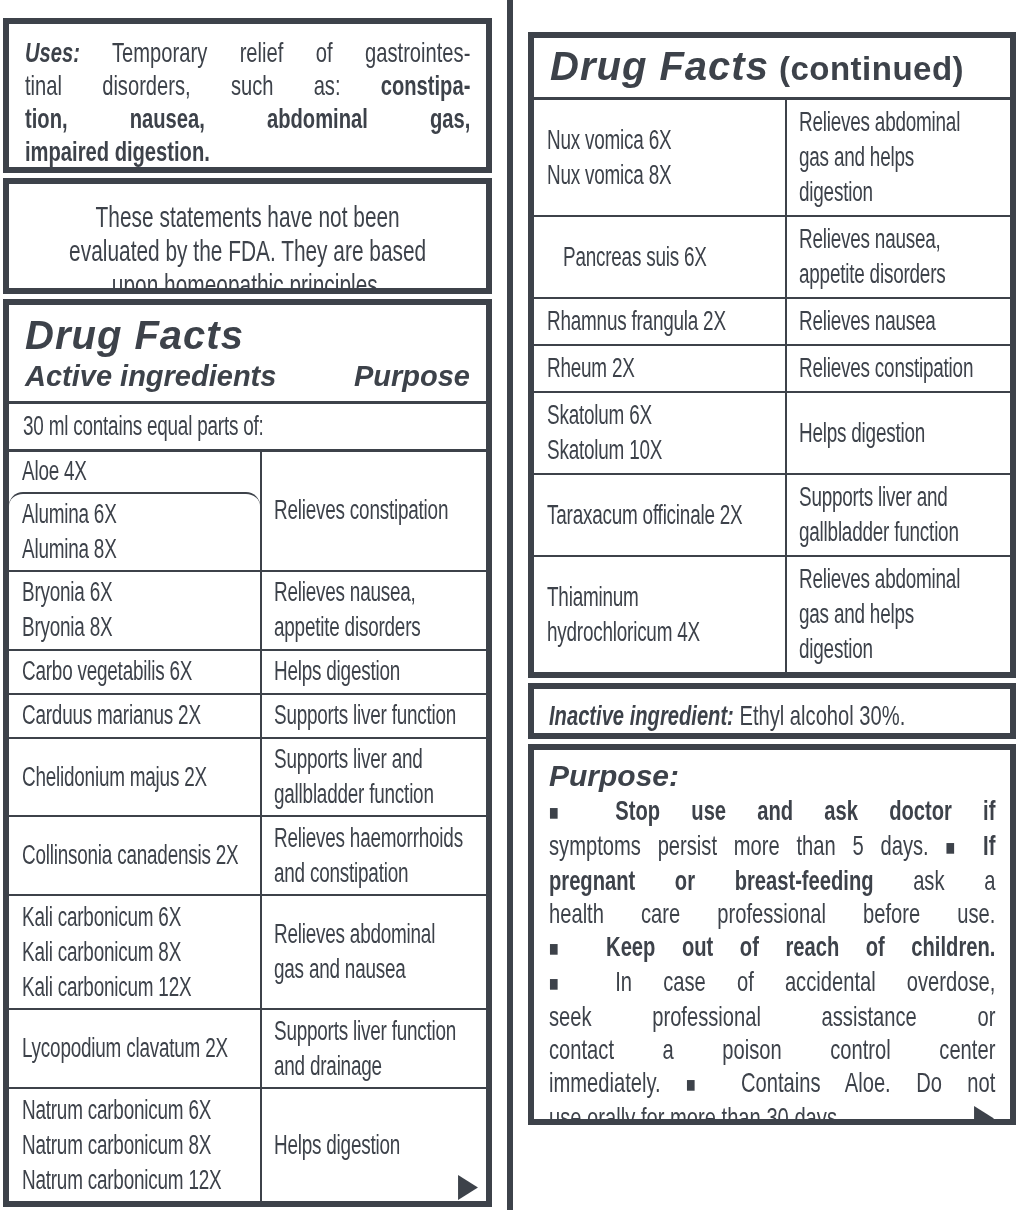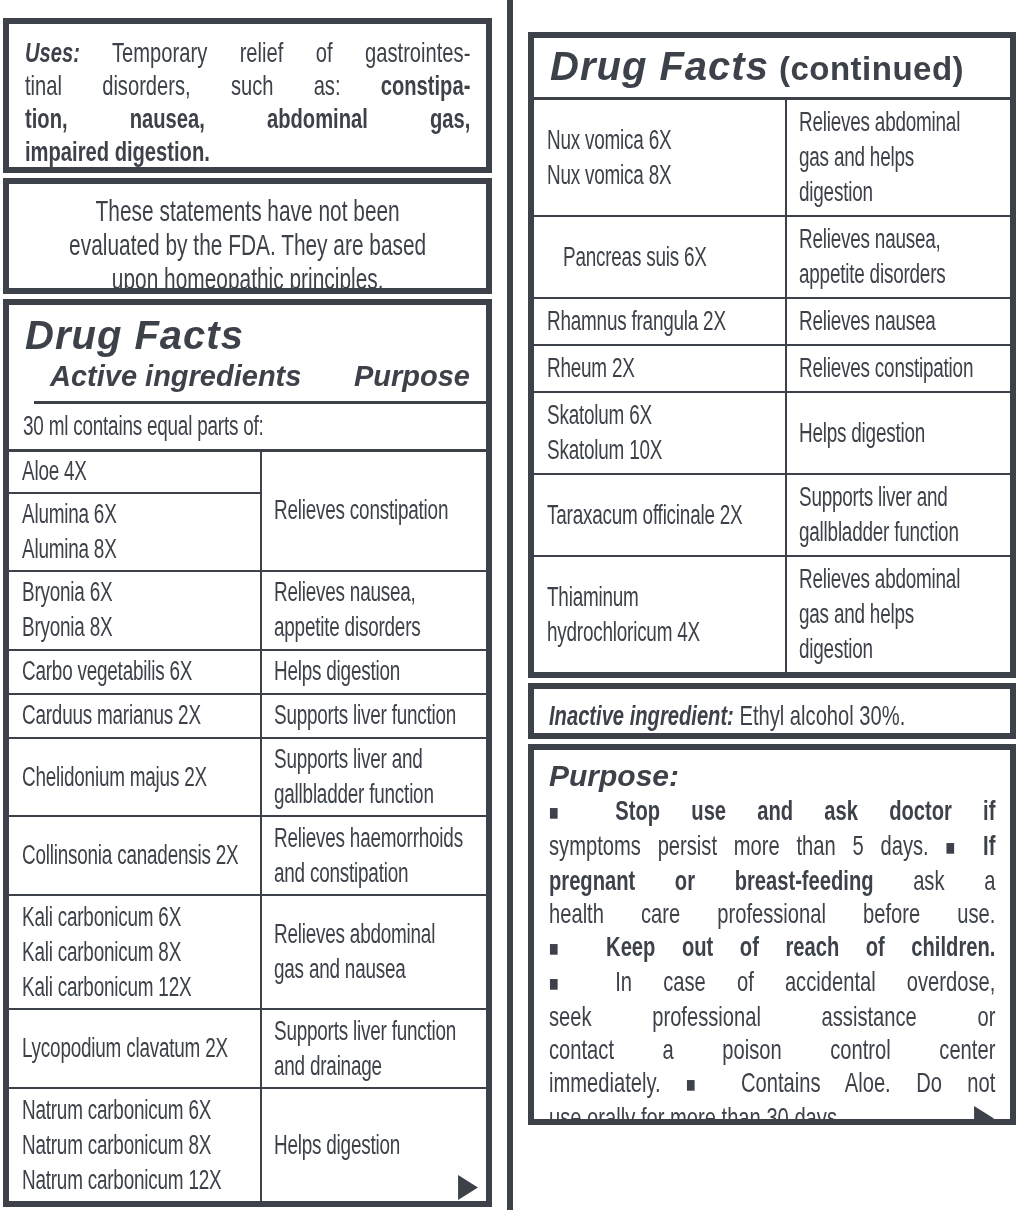--- a/index.html
+++ b/index.html
@@ -11,21 +11,21 @@
   }
   .col{position:absolute;top:18px;}
   .col-left{left:3px;width:489px;}
   .col-right{left:528px;width:488px;}
   .vdivider{position:absolute;left:507px;top:0;width:6px;height:1210px;background:#3d424a;}
   .box{
     box-sizing:border-box;border:6px solid #3d424a;background:#ffffff;
     margin-bottom:5px;overflow:hidden;
   }
   .uses-box{height:155px;padding:12px 16px 0 16px;}
-  .fda-box{height:116px;padding:10px 10px 0 10px;}
+  .fda-box{height:116px;padding:16px 10px 0 10px;}
   .df-box{height:908px;display:flex;flex-direction:column;}
   .dfc-box{height:646px;display:flex;flex-direction:column;margin-top:14px;}
   .inactive-box{height:56px;padding:9px 15px 0 15px;}
   .warn-box{height:381px;padding:8px 15px 0 15px;}
 
   
   .cl{
     white-space:nowrap;font-size:27px;line-height:35px;letter-spacing:-0.3px;
     transform:scaleX(0.70);transform-origin:0 50%;
   }
@@ -45,40 +45,40 @@
   .s-b{font-weight:bold;}
   .s-n{font-weight:normal;}
   .s-blt{font-weight:bold;font-size:22px;}
 
   
   .df-titlebar{padding:8px 16px 0 16px;}
   .df-title{font-size:40px;font-weight:bold;font-style:italic;letter-spacing:1px;}
   .df-cont{font-size:33px;font-weight:bold;margin-left:10px;letter-spacing:0.5px;}
   .df-subhead{
     display:flex;justify-content:space-between;align-items:baseline;
-    padding:2px 16px 8px 16px;border-bottom:3px solid #3d424a;margin-left:25px;
+    padding:2px 16px 8px 16px;border-bottom:3px solid #3d424a;
   }
   .df-subhead span{font-size:29px;font-weight:bold;font-style:italic;}
   .contains-row{padding:5px 0 5px 14px;border-bottom:3px solid #3d424a;}
   .dfc-head{padding:6px 16px 8px 16px;border-bottom:3px solid #3d424a;}
 
   
   .dftable{flex:1;display:flex;flex-direction:column;}
   .trow{display:flex;flex:1 0 auto;border-top:2px solid #3d424a;}
   .trow:first-child{border-top:none;}
   .cell{box-sizing:border-box;}
   .cell-l{
     width:253px;border-right:2px solid #3d424a;
     display:flex;flex-direction:column;flex-shrink:0;
   }
   .cell-r{
     flex:1;position:relative;display:flex;flex-direction:column;
     justify-content:center;padding:2px 0 2px 12px;
   }
-  .igroup{display:flex;flex-direction:column;justify-content:center;padding:2px 0 2px 13px;}
+  .igroup{display:flex;flex-direction:column;justify-content:center;padding:2px 0 2px 13px;border-radius:14px;}
   .igroup-sep{border-top:2px solid #3d424a;}
   .cellarrow{
     position:absolute;right:8px;bottom:0px;font-size:26px;line-height:26px;
     transform:scaleY(1.25);transform-origin:50% 100%;
   }
   .endarrow{
     position:absolute;right:2px;bottom:2px;font-size:26px;line-height:26px;
     transform:scaleY(1.25) scaleX(1.39);transform-origin:100% 100%;
   }
   .inactive-line{

